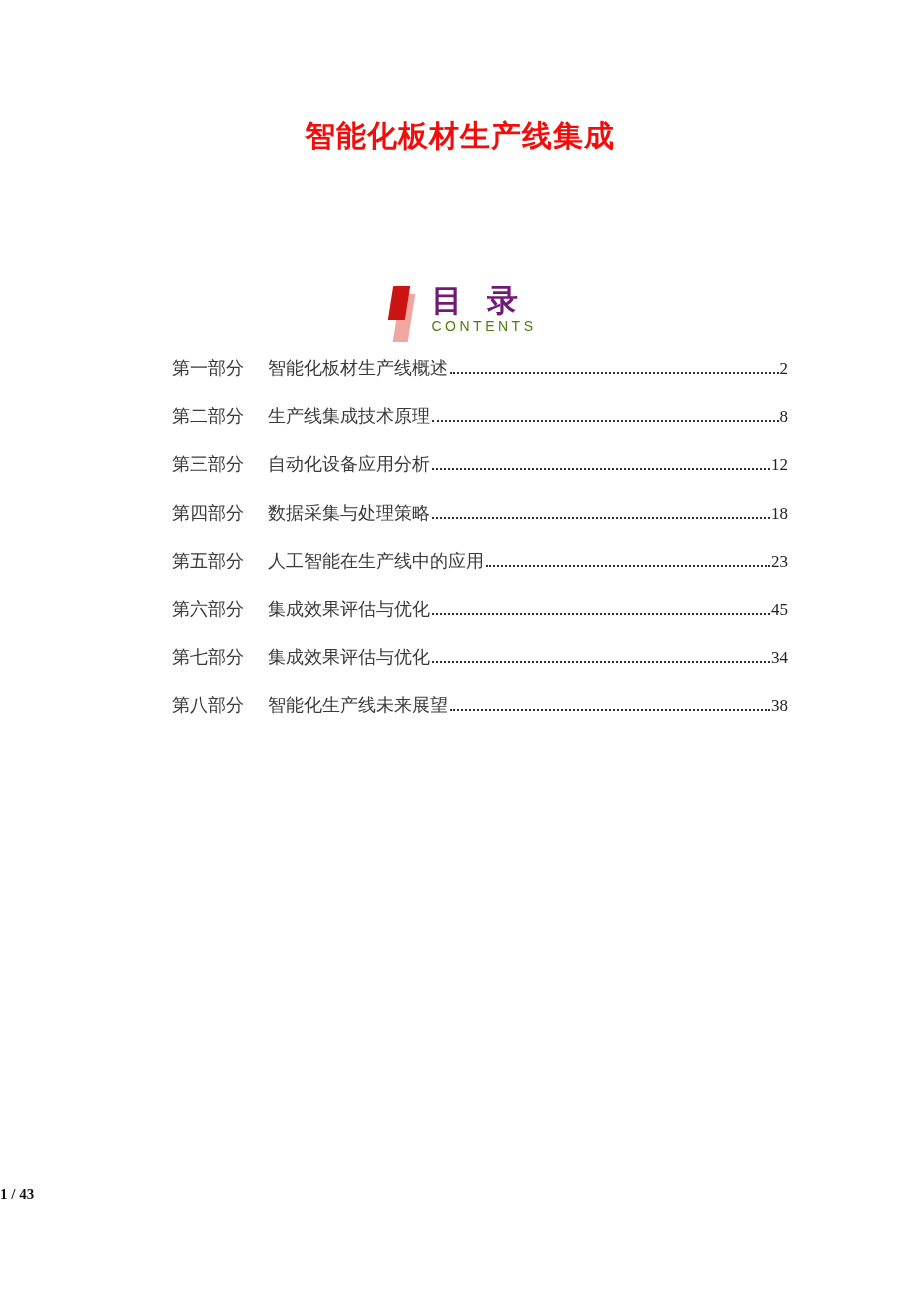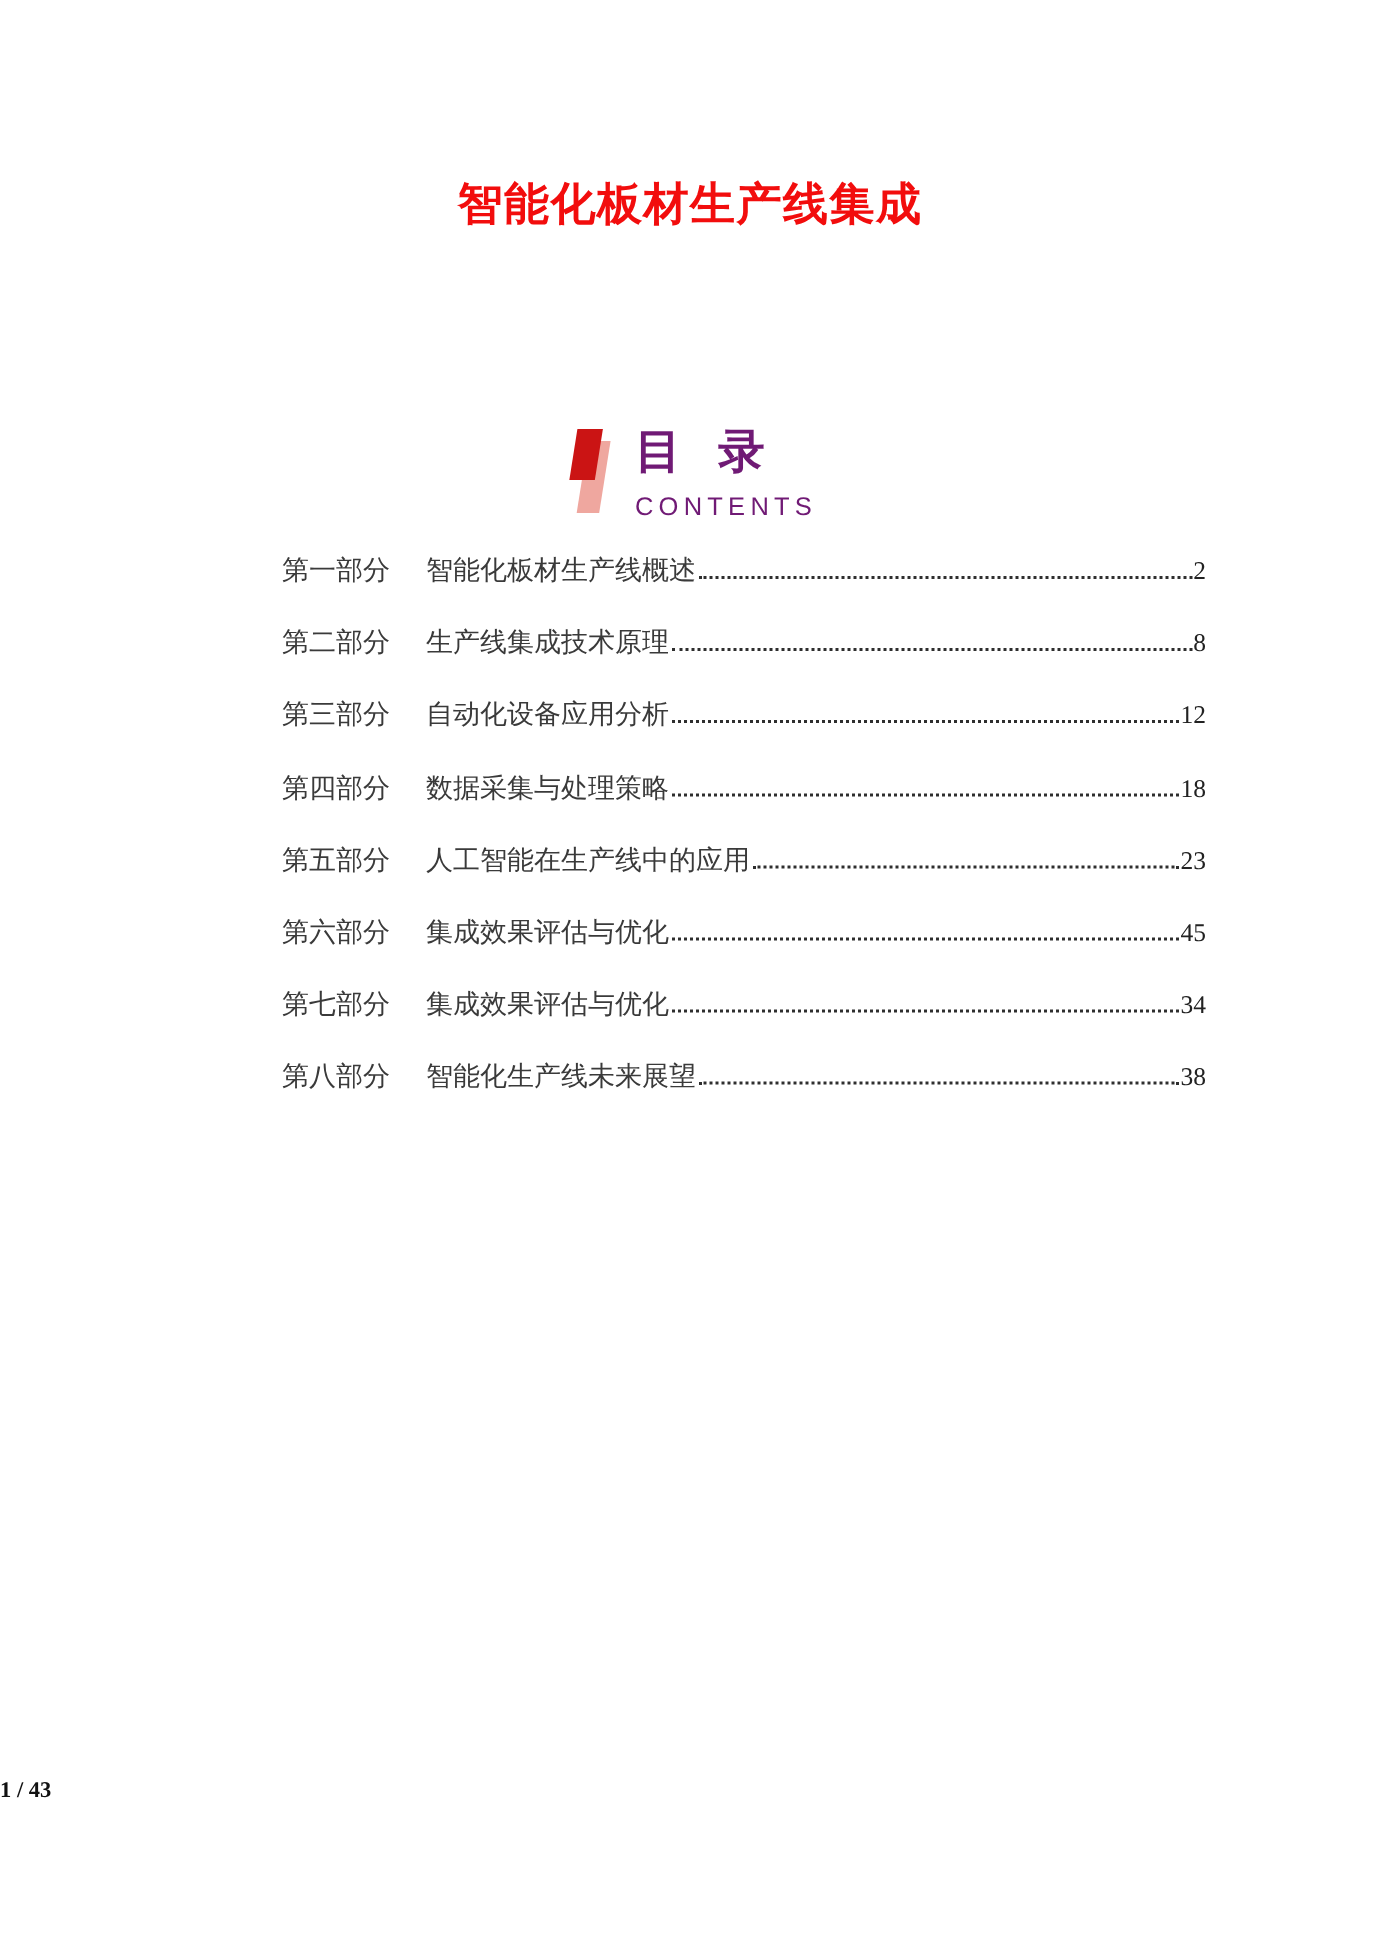--- a/index.html
+++ b/index.html
@@ -65,33 +65,32 @@
   .toc-heading{
     font-family:"Liberation Sans", sans-serif;
     font-weight:bold;
     font-size:31px;
     line-height:34px;
     letter-spacing:8px;
     color:#701a75;
   }
   .toc-subheading{
     font-family:"Liberation Sans", sans-serif;
-    font-size:17px;
+    font-size:14px;
     letter-spacing:3.5px;
-    color:#701a75;
-    margin-top:10px;
+    color:#4d7c0f;
+    margin-top:0;
   }
 
   
   .toc-list{
     position:absolute;
-    top:368px;
+    top:356px;
     left:172px;
     width:616px;
-    margin-left:16px;
   }
   .toc-row{
     display:flex;
     align-items:baseline;
     height:48.2px;
     font-size:18px;
     color:#3a3a3a;
     cursor:pointer;
   }
   .toc-row .part-label{

